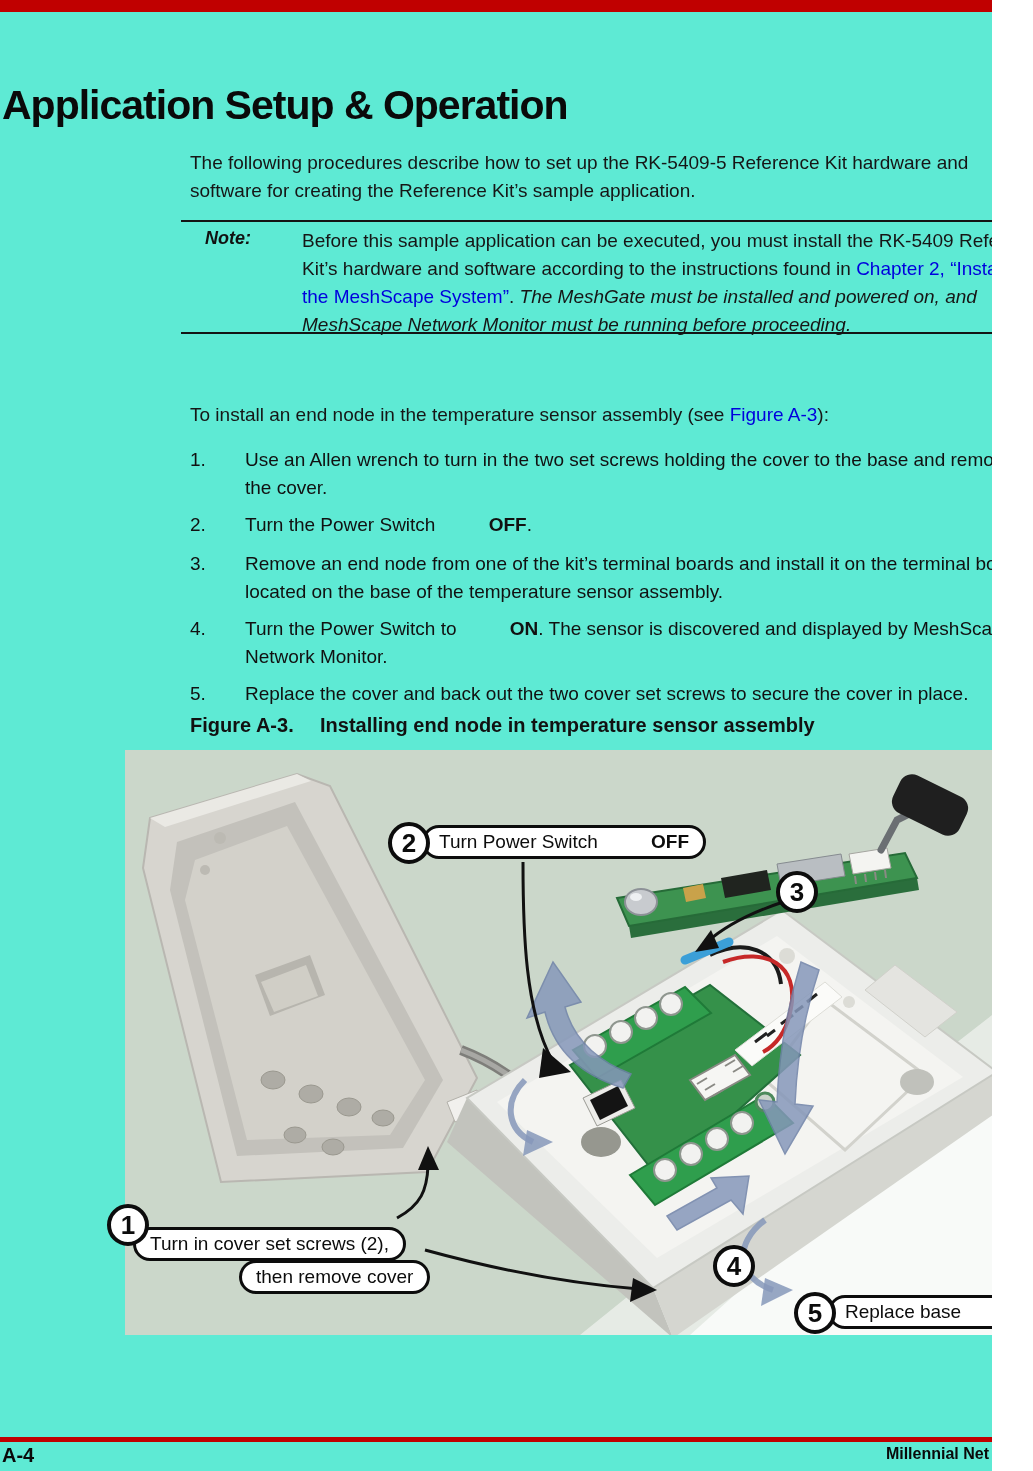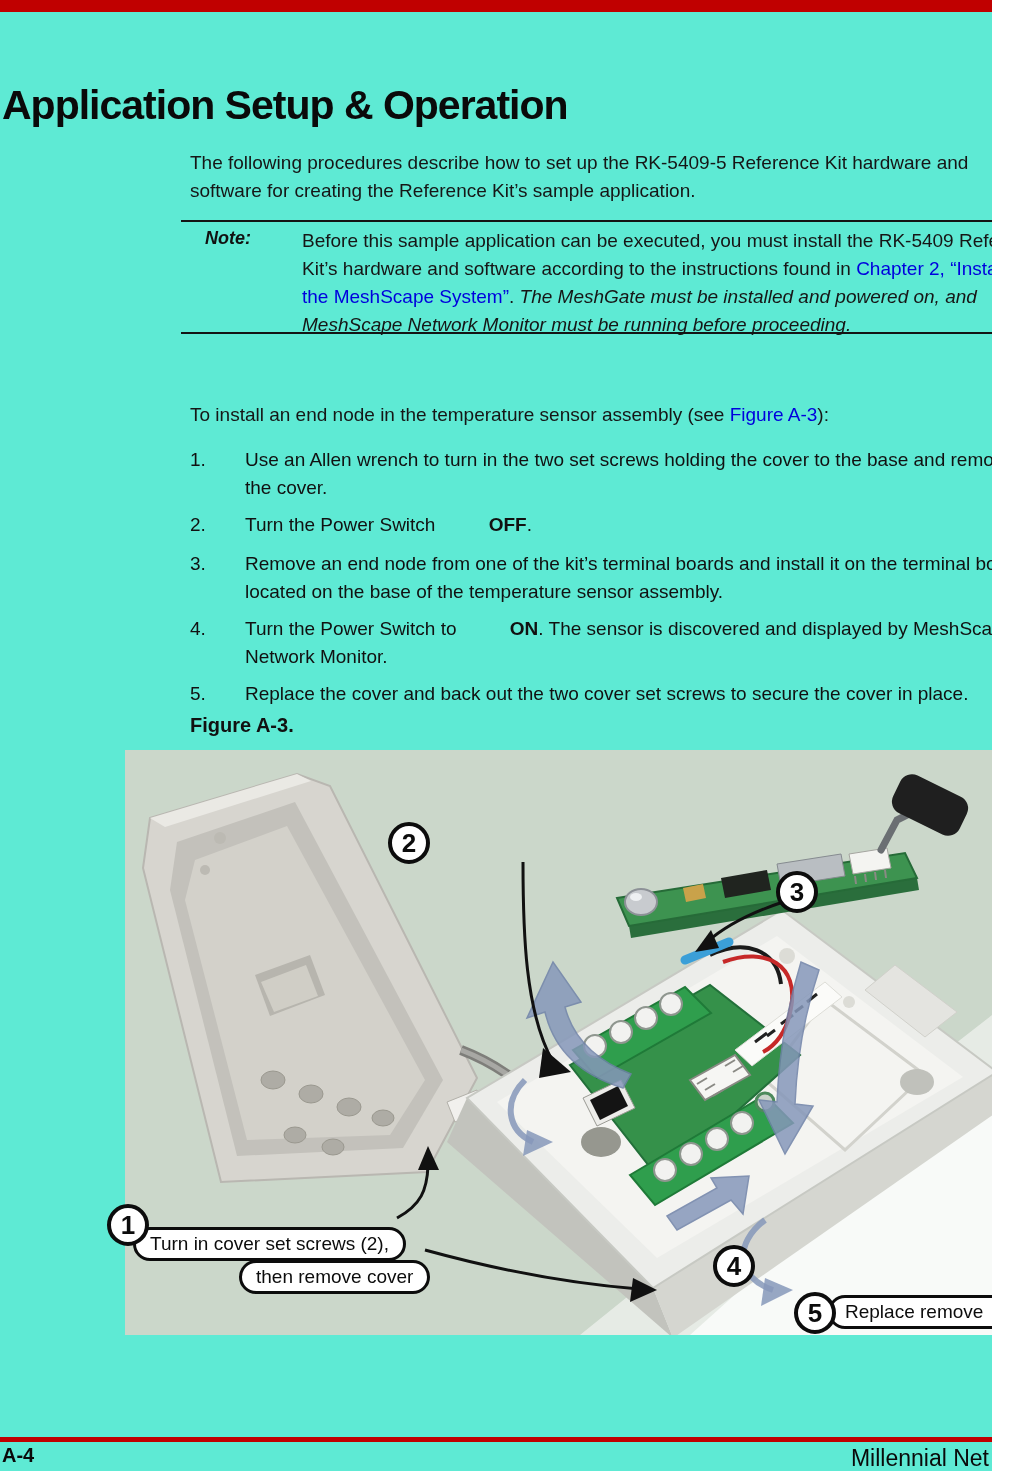--- a/index.html
+++ b/index.html
@@ -65,20 +65,21 @@
     <div class="step-text" style="top:550px;"><span>Remove an end node from one of the kit’s terminal boards and install it on the terminal board located on the base of the temperature sensor assembly.</span><b></b><span></span></div>
 
     <div class="step-num" style="top:615px;">4.</div>
     <div class="step-text" style="top:615px;"><span>Turn the Power Switch to </span><b>ON</b><span>. The sensor is discovered and displayed by MeshScape Network Monitor.</span></div>
 
     <div class="step-num" style="top:680px;">5.</div>
     <div class="step-text" style="top:680px;"><span>Replace the cover and back out the two cover set screws to secure the cover in place.</span><b></b><span></span></div>
   </div>
 
   <div class="abs caption" style="left:190px;top:714px;">Figure A-3.</div>
+  <div class="abs caption" style="left:320px;top:714px;">Installing end node in temperature sensor assembly</div>
 
   <div class="abs" id="figure-box">
     <svg width="880" height="585" viewBox="0 0 880 585">
 
       <rect x="0" y="0" width="880" height="585" fill="#cbd7ca"></rect>
       <polygon points="880,255 880,585 455,585 610,460 790,325" fill="#e9ede8" opacity="0.9"></polygon>
       <polygon points="880,345 880,585 565,585 710,455" fill="#f8faf8"></polygon>
 
       <g>
         <polygon points="25,68 172,24 205,36 352,328 302,422 96,432 18,118" fill="#d7d5cf" stroke="#b9b7b1" stroke-width="2"></polygon>
@@ -171,39 +172,40 @@
         <path d="M300,500 C380,522 450,534 514,539"></path>
       </g>
       <polygon points="418,298 446,322 414,328" fill="#111"></polygon>
       <polygon points="586,180 570,202 594,198" fill="#111"></polygon>
       <polygon points="293,420 303,396 314,420" fill="#111"></polygon>
       <polygon points="508,528 532,540 505,552" fill="#111"></polygon>
     </svg>
 
     <div class="callout" style="left:263px;top:72px;">
       <div class="co-num">2</div>
+      <div class="co-pill" style="margin-top:3px;"><span>Turn Power Switch </span><b>OFF</b></div>
     </div>
 
     <div class="callout" style="left:651px;top:121px;">
       <div class="co-num">3</div>
     </div>
 
     <div class="abs" style="left:-18px;top:452px;">
       <div class="co-num" style="position:absolute;left:0;top:2px;">1</div>
       <div class="co-pill" style="position:absolute;left:34px;top:5px;margin-top:20px;">Turn in cover set screws (2),</div>
       <div class="co-pill" style="position:absolute;left:140px;top:34px;margin-top:24px;">then remove cover</div>
     </div>
 
     <div class="callout" style="left:588px;top:495px;">
       <div class="co-num">4</div>
     </div>
 
     <div class="callout" style="left:669px;top:542px;">
       <div class="co-num">5</div>
-      <div class="co-pill" style="margin-top:3px;"><span>Replace remove</span><b></b></div>
+      <div class="co-pill" style="margin-top:3px;"><span>Replace base</span><b></b></div>
     </div>
   </div>
 
   <div class="abs bar" id="footer-bar"></div>
   <div class="abs footer-text" style="left:2px;top:1444px;font-weight:700;">A-4</div>
-  <div class="abs footer-text" style="right:3px;top:1445px;font-size:23px;">Millennial Net</div>
+  <div class="abs footer-text" style="right:3px;top:1445px;font-size:16px;font-weight:bold;">Millennial Net</div>
 
 </div>
 
 </body></html>

